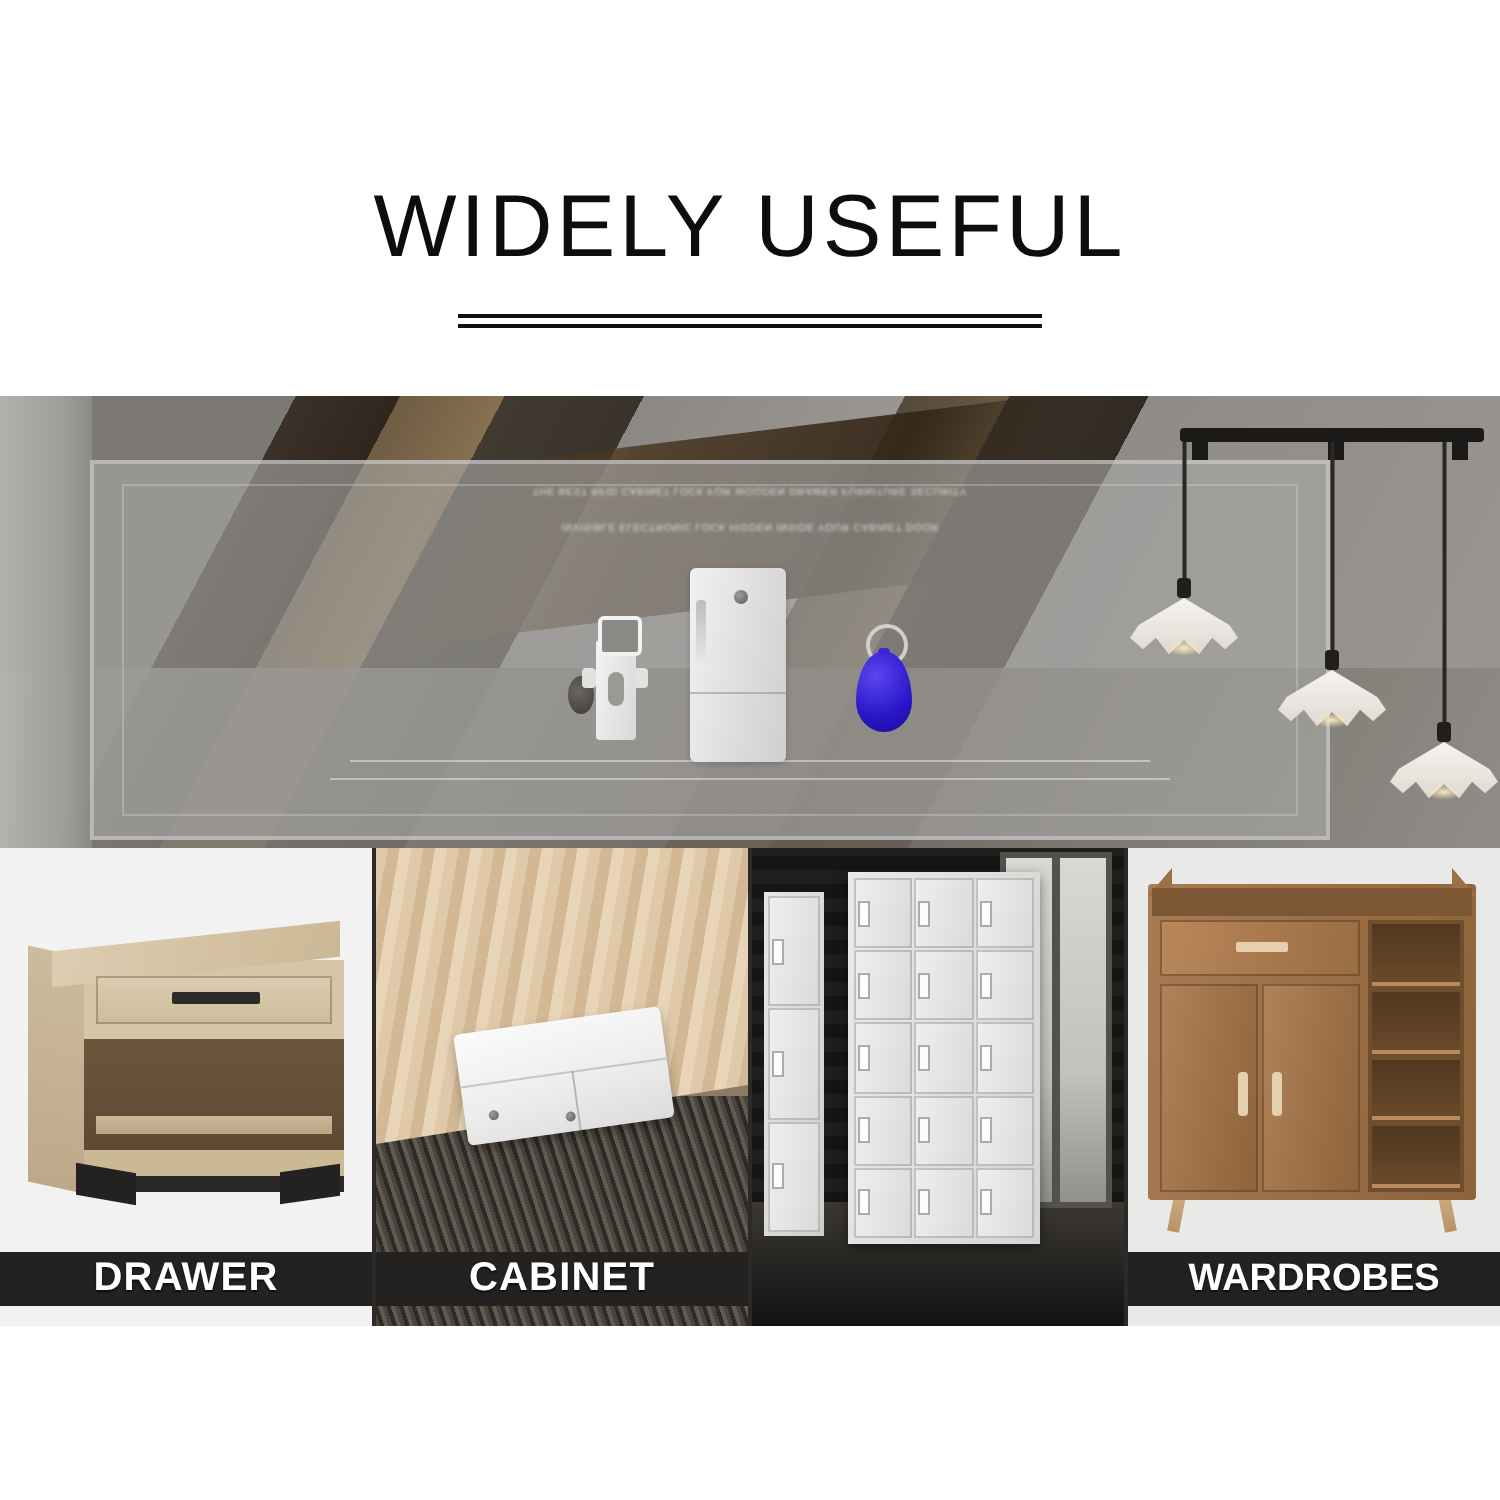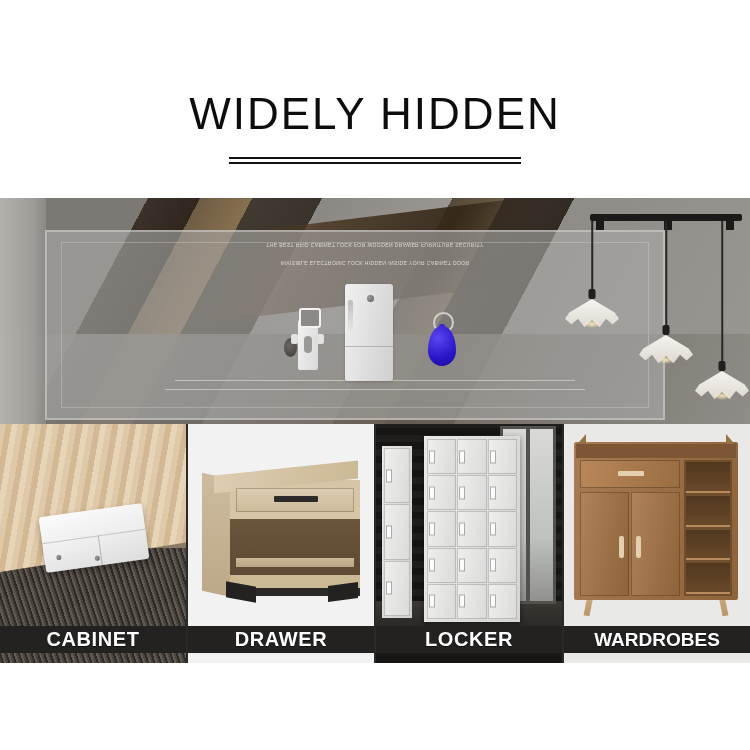--- a/index.html
+++ b/index.html
@@ -567,21 +567,21 @@
     width: 6px; height: 26px;
     background: linear-gradient(180deg,#d3b58a,#b99468);
   }
   .wd .leg-l { left: 12px; transform: rotate(11deg); }
   .wd .leg-r { right: 12px; transform: rotate(-11deg); }
 </style>
 </head>
 <body>
 
 <div class="title-block">
-  <h1 class="page-title">WIDELY HIDDEN</h1>
+  <h1 class="page-title">WIDELY USEFUL</h1>
   <div class="title-rule"></div>
 </div>
 
 <div class="hero">
   <div class="hero-room"></div>
   <div class="hero-wood-band"></div>
   <div class="hero-floor"></div>
   <div class="hero-left-edge"></div>
 
   <div class="hero-panel">
@@ -646,53 +646,53 @@
       <div class="socket"></div>
       <div class="shade">
         <div class="petal"></div>
         <div class="glow"></div>
       </div>
     </div>
   </div>
 </div>
 
 <div class="strip">
-
-  <div class="cell" style="width:188px;">
-    <div class="cell-scene scene-cabinet">
-      <div class="sc-carpet"></div>
-      <div class="sc-wood"></div>
-      <div class="sc-lockbox">
-        <div class="seam-h"></div>
-        <div class="split"></div>
-        <div class="screw s1"></div>
-        <div class="screw s2"></div>
-      </div>
-    </div>
-    <div class="cell-label">CABINET</div>
-  </div>
 
   <div class="cell" style="width:188px;">
     <div class="cell-scene scene-drawer">
       <div class="ns">
         <div class="side"></div>
         <div class="front"></div>
         <div class="top"></div>
         <div class="drawer-line"></div>
         <div class="handle"></div>
         <div class="shelf"></div>
         <div class="baseboard"></div>
         <div class="plinth-l"></div>
         <div class="plinth-r"></div>
       </div>
     </div>
     <div class="cell-label">DRAWER</div>
   </div>
 
   <div class="cell" style="width:188px;">
+    <div class="cell-scene scene-cabinet">
+      <div class="sc-carpet"></div>
+      <div class="sc-wood"></div>
+      <div class="sc-lockbox">
+        <div class="seam-h"></div>
+        <div class="split"></div>
+        <div class="screw s1"></div>
+        <div class="screw s2"></div>
+      </div>
+    </div>
+    <div class="cell-label">CABINET</div>
+  </div>
+
+  <div class="cell" style="width:188px;">
     <div class="cell-scene scene-locker">
       <div class="lk-wall"></div>
       <div class="lk-floor"></div>
       <div class="lk-win">
         <div class="mull"></div>
       </div>
       <div class="lk-col">
         <div class="lk-door"></div>
         <div class="lk-door"></div>
         <div class="lk-door"></div>
@@ -708,21 +708,20 @@
         <div class="lk-door"></div>
         <div class="lk-door"></div>
         <div class="lk-door"></div>
         <div class="lk-door"></div>
         <div class="lk-door"></div>
         <div class="lk-door"></div>
         <div class="lk-door"></div>
         <div class="lk-door"></div>
       </div>
     </div>
-    <div class="cell-label">LOCKER</div>
   </div>
 
   <div class="cell" style="width:186px;">
     <div class="cell-scene scene-wardrobe">
       <div class="wd">
         <div class="leg-l"></div>
         <div class="leg-r"></div>
         <div class="carcass"></div>
         <div class="lip-l"></div>
         <div class="lip-r"></div>

